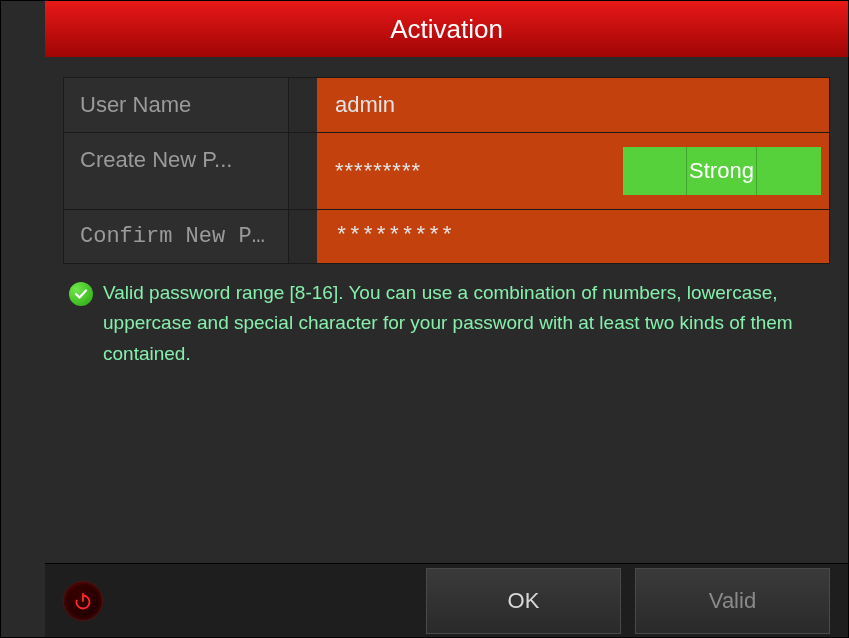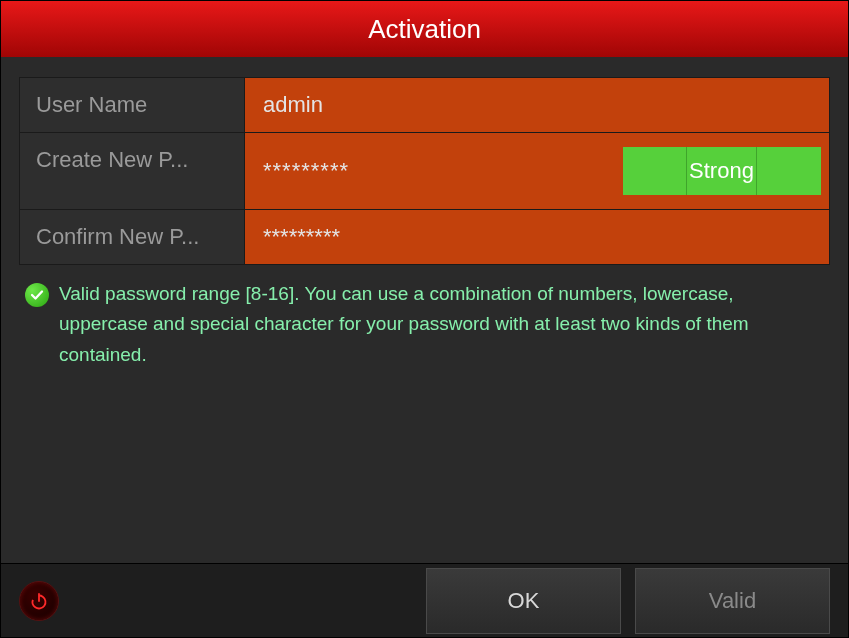--- a/index.html
+++ b/index.html
@@ -34,23 +34,25 @@
     }
     .form-table {
       width: 100%;
       border-collapse: separate;
       border-spacing: 0;
       border: 1px solid #1a1a1a;
     }
     .form-row {
       display: flex;
       border-bottom: 1px solid #1a1a1a;
+      gap: 28px;
     }
     .form-row:last-child {
       border-bottom: none;
+      font-family: Liberation Mono, monospace;
     }
     .form-label {
       width: 225px;
       padding: 14px 16px;
       color: #9a9a9a;
       font-size: 22px;
       background: #2e2e2e;
       border-right: 1px solid #1a1a1a;
       white-space: nowrap;
       overflow: hidden;
@@ -167,20 +169,21 @@
       display: flex;
       align-items: center;
       justify-content: center;
     }
     .btn.secondary {
       color: #8a8a8a;
     }
     .dialog {
       position: relative;
       height: 100%;
+      margin-left: 44px;
     }
   </style>
 </head>
 <body>
 
 <div class="window">
   <div class="dialog">
     <div class="titlebar">
       <span>Activation</span>
     </div>

